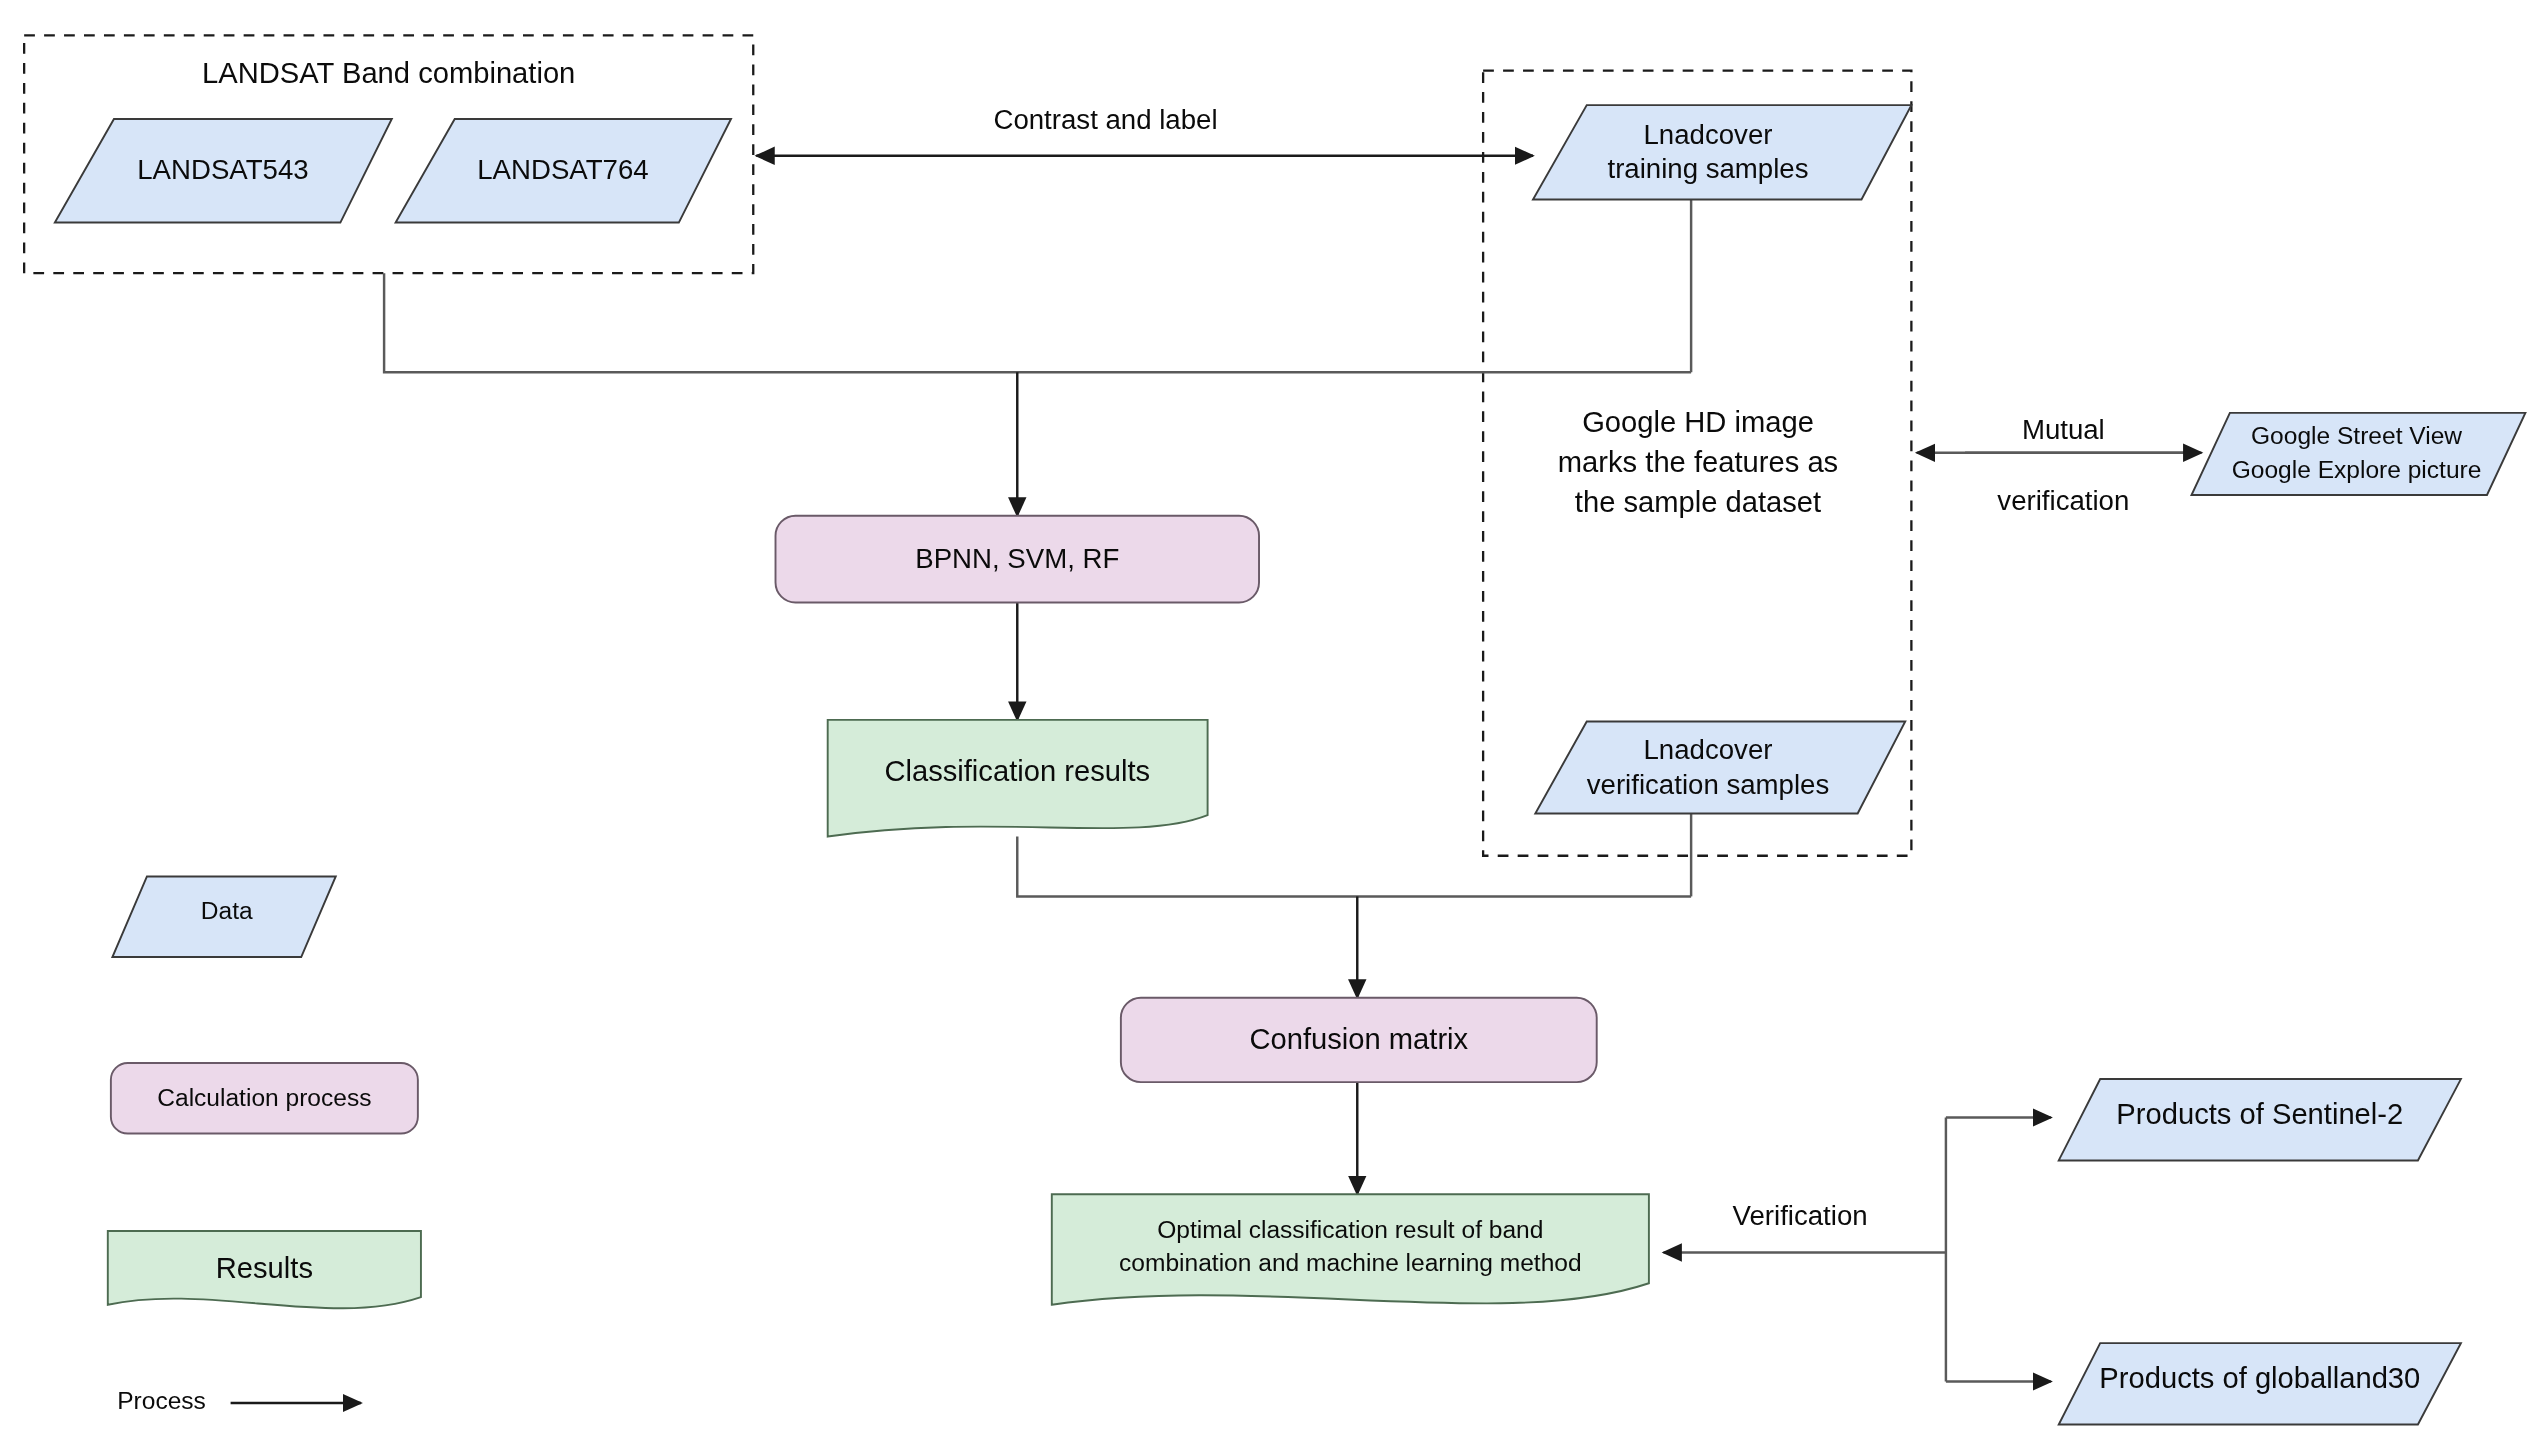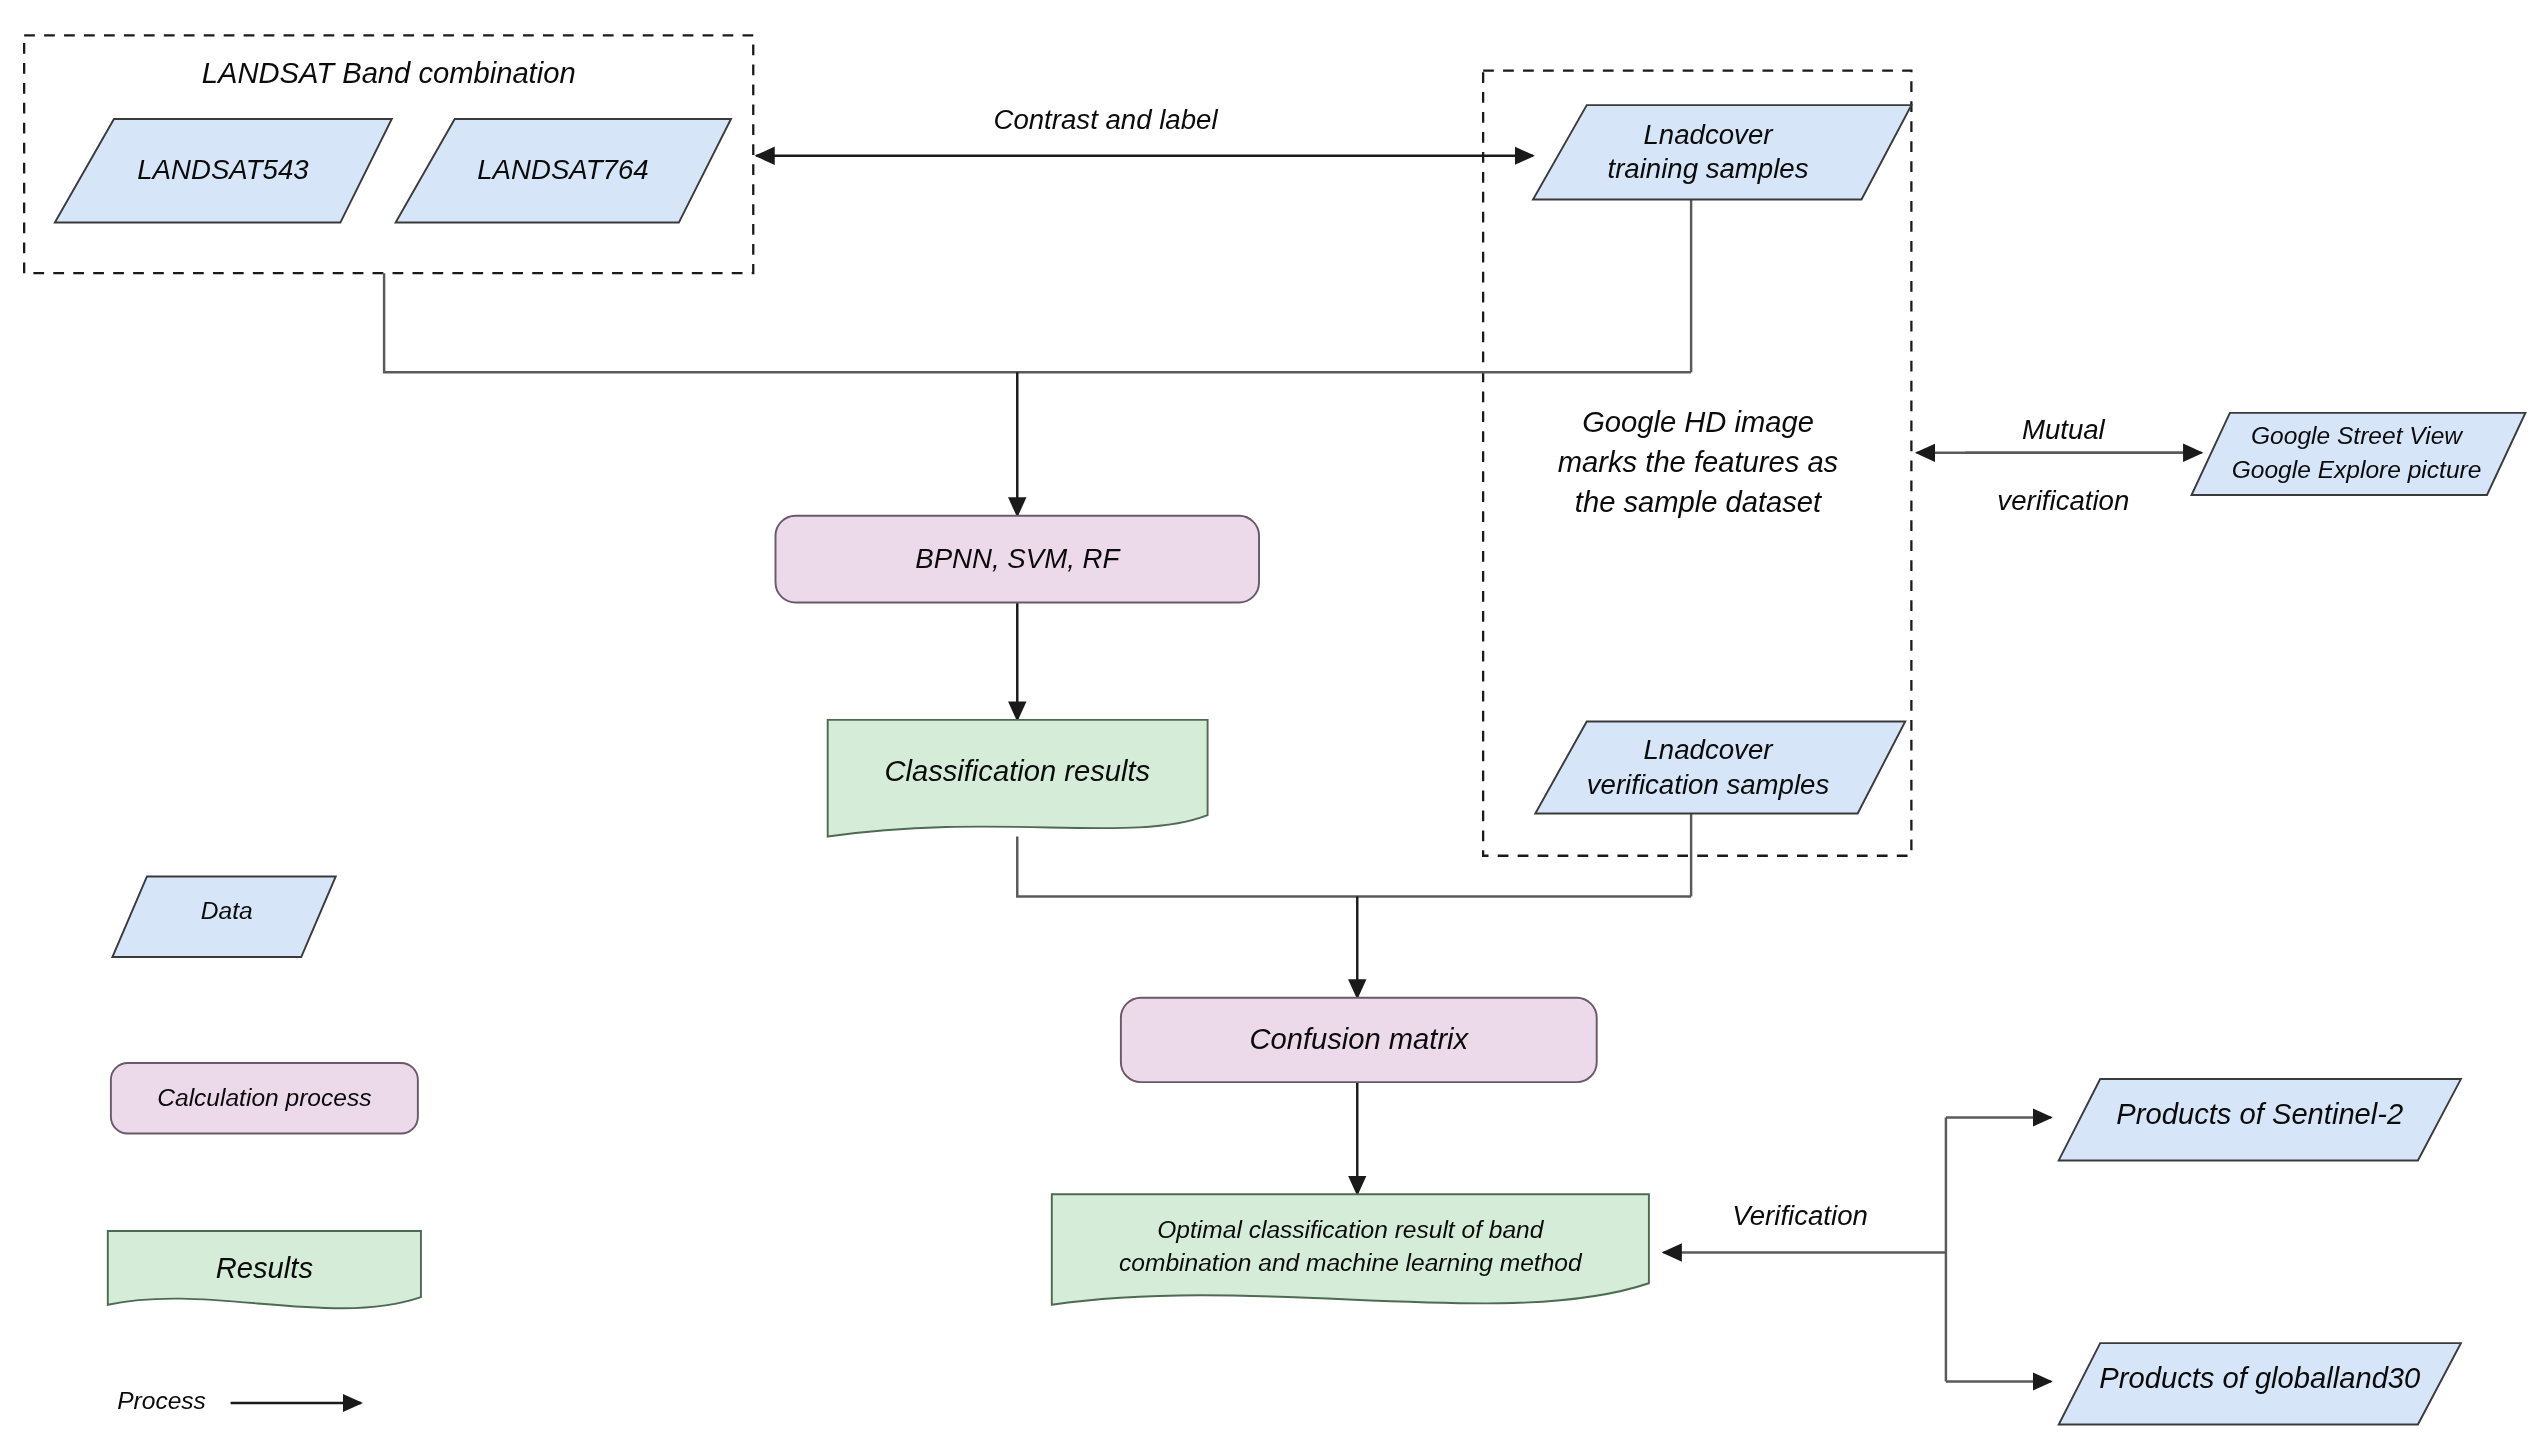--- a/index.html
+++ b/index.html
@@ -1,19 +1,19 @@
 <!DOCTYPE html>
 <html style="font-size:12.3px"><head>
 <meta charset="utf-8">
 <title>Flowchart</title>
 <style>
   html,body{margin:0;padding:0;background:#ffffff;}
   body{width:2538px;height:1449px;overflow:hidden;
        font-family:"Liberation Sans","DejaVu Sans",sans-serif;}
-  #diagram-root{position:relative;width:2271px;height:1449px;font-style:italic;}
+  #diagram-root{position:relative;width:2271px;height:1449px;}
   svg#flow{position:absolute;top:0;left:0;width:2538px;height:1449px;display:block;}
   .node-text{font-family:"Liberation Sans","DejaVu Sans",sans-serif;
              fill:#0b0b0b;text-anchor:middle;dominant-baseline:middle;}
   .edge-label{font-family:"Liberation Sans","DejaVu Sans",sans-serif;
               fill:#0b0b0b;text-anchor:middle;dominant-baseline:middle;}
   .group-title{font-family:"Liberation Sans","DejaVu Sans",sans-serif;
                fill:#0b0b0b;text-anchor:middle;dominant-baseline:middle;}
   .shape-data{fill:#d7e5f8;stroke:#3a3a3a;stroke-width:2.5;}
   .shape-proc{fill:#ecd9ea;stroke:#6a5a68;stroke-width:2.5;}
   .shape-res{fill:#d5ecd9;stroke:#4d6b51;stroke-width:2.5;}

